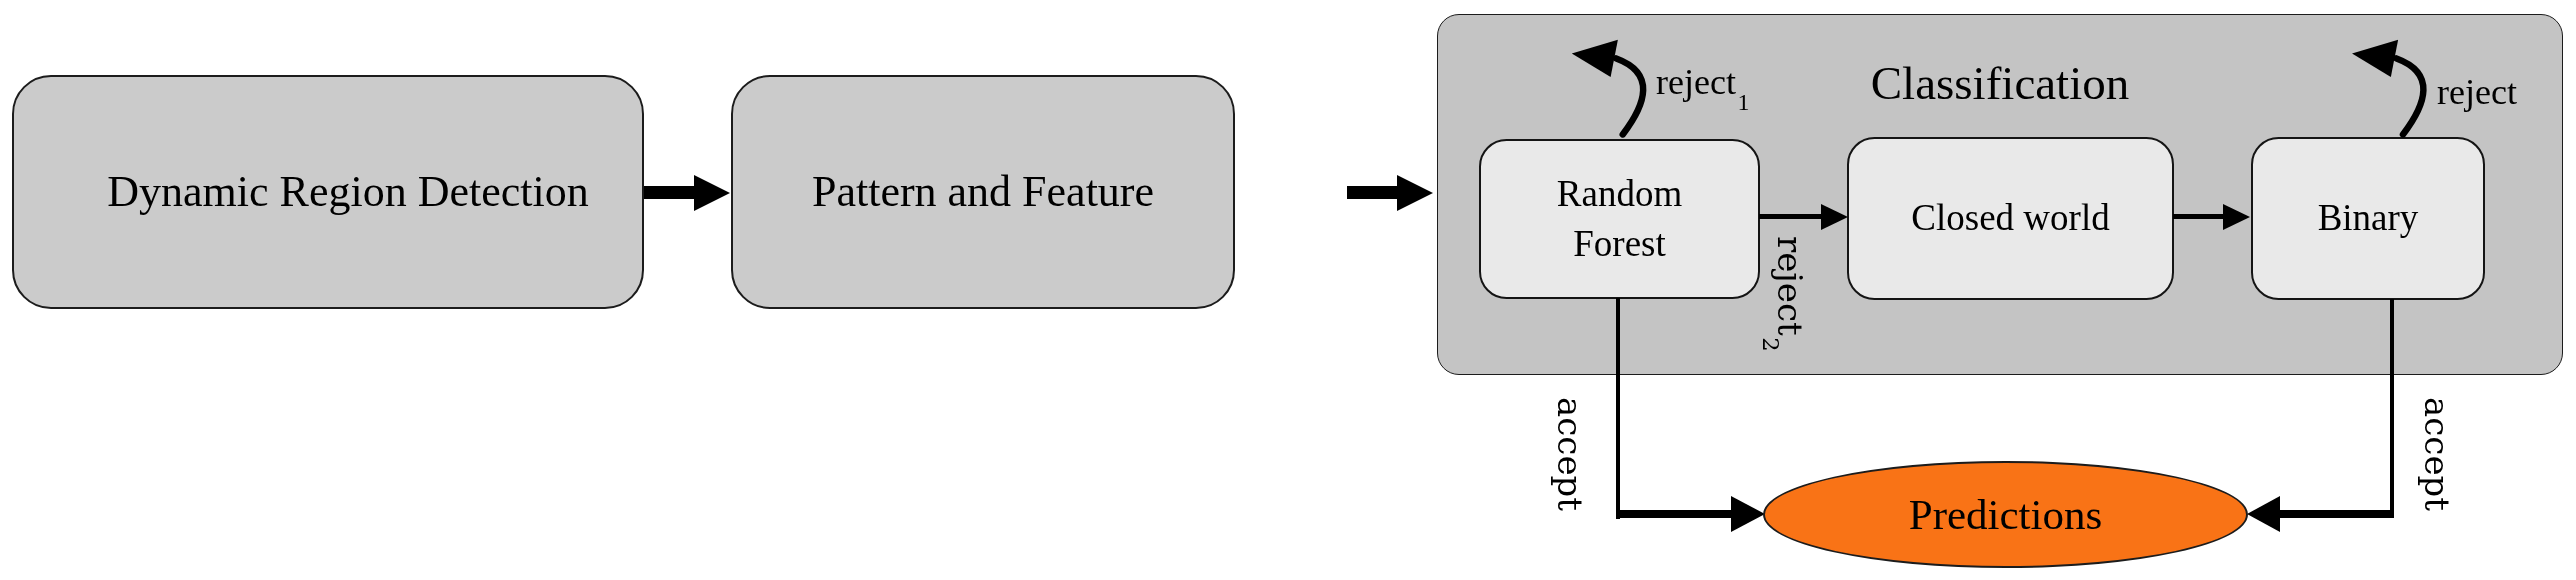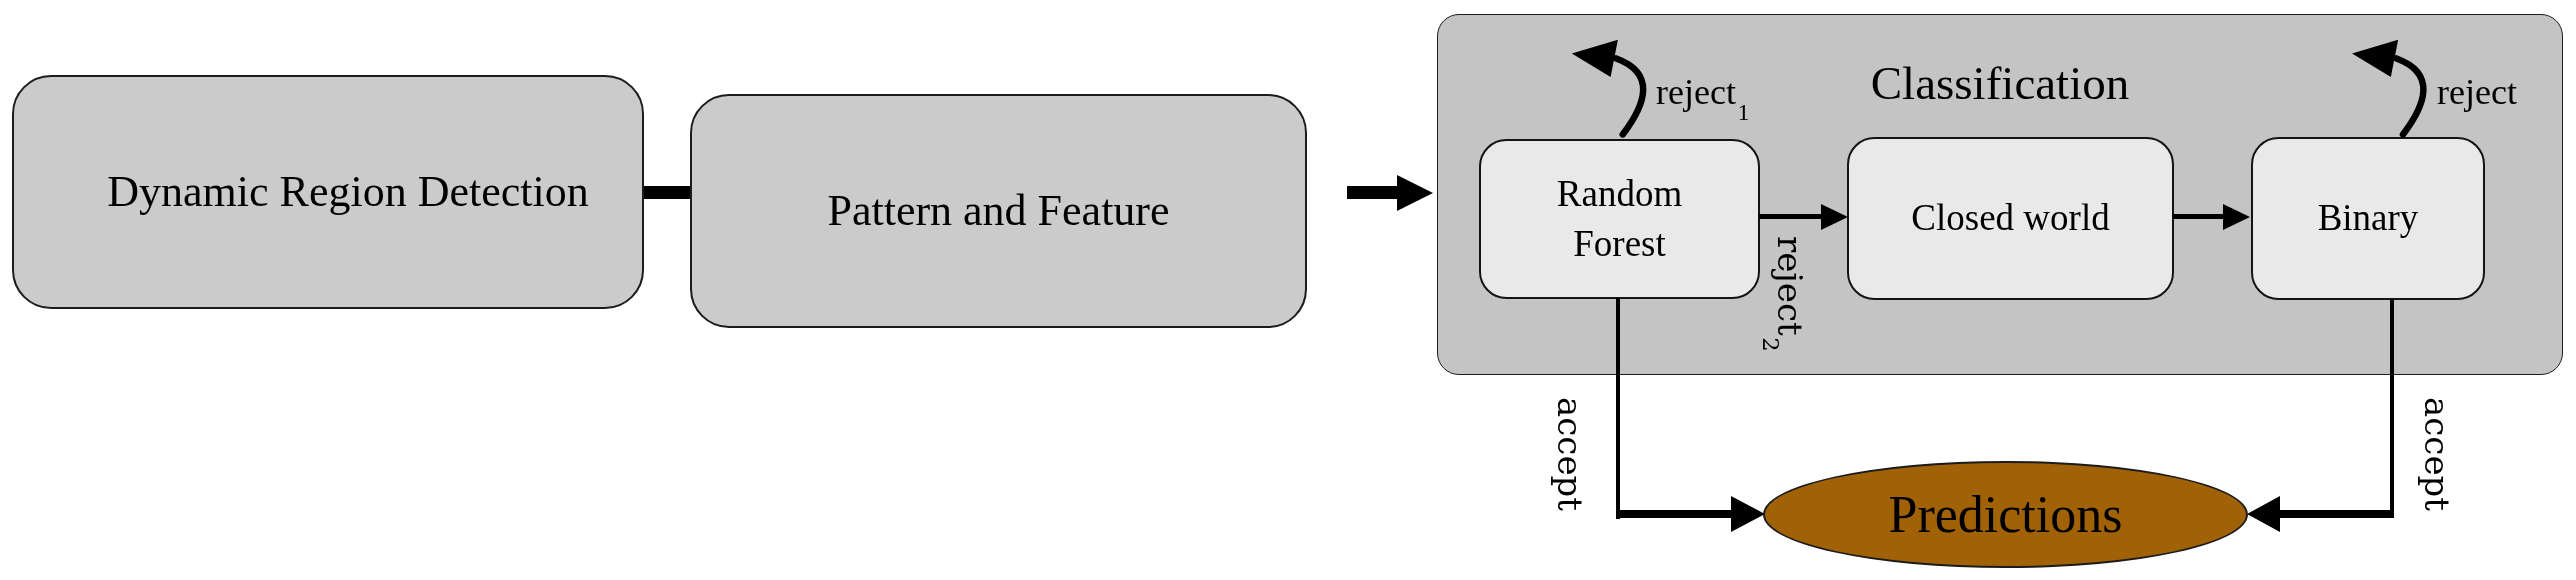--- a/index.html
+++ b/index.html
@@ -22,22 +22,22 @@
   }
   .container-title{
     position:absolute;left:0;top:45px;width:100%;text-align:center;
     font-size:47px;line-height:47px;
   }
   .inner-box{
     background:#e9e9e9;border:2px solid #141414;border-radius:27.5px;
     font-size:37px;line-height:50px;
   }
   .ellipse{
-    background:#a16207;border:2px solid #1c1c1c;border-radius:50%;
-    font-size:52px;
+    background:#f97316;border:2px solid #1c1c1c;border-radius:50%;
+    font-size:43px;
   }
   .shaft{position:absolute;background:#000;}
   .tri{position:absolute;width:0;height:0;}
   .tri-right-big{border-top:18px solid transparent;border-bottom:18px solid transparent;border-left:36px solid #000;}
   .tri-right-med{border-top:18px solid transparent;border-bottom:18px solid transparent;border-left:34px solid #000;}
   .tri-left-med{border-top:18px solid transparent;border-bottom:18px solid transparent;border-right:33px solid #000;}
   .tri-right-small{border-top:13px solid transparent;border-bottom:13px solid transparent;border-left:27px solid #000;}
   .edge-label{position:absolute;font-size:36px;line-height:36px;white-space:nowrap;}
   .edge-label .sub{font-size:24px;position:relative;top:16px;left:1.6px;}
   .vertical-label{
@@ -52,21 +52,21 @@
 
 <div class="node outer-box" style="left:12px;top:75px;width:632px;height:234px;padding-left:40px;">
   <span>Dynamic Region Detection</span>
 </div>
 
 <div>
   <div class="shaft" style="left:644px;top:186px;width:50px;height:13px;"></div>
   <div class="tri tri-right-big" style="left:694px;top:175px;"></div>
 </div>
 
-<div class="node outer-box" style="left:690px;top:75px;width:617px;height:234px;margin-top:19px;">
+<div class="node outer-box" style="left:731px;top:75px;width:504px;height:234px;">
   <span>Pattern and Feature</span>
 </div>
 
 <div>
   <div class="shaft" style="left:1347px;top:186px;width:50px;height:13px;"></div>
   <div class="tri tri-right-big" style="left:1397px;top:175px;"></div>
 </div>
 
 <div class="container-box" style="left:1437px;top:13.7px;width:1126px;height:361px;">
   <div class="container-title">Classification</div>
@@ -95,21 +95,21 @@
   <div class="tri tri-right-small" style="left:2223px;top:204px;"></div>
 </div>
 
 <svg class="svg-overlay" width="2576" height="581" viewBox="0 0 3186 718">
   <path d="M 2007 166 C 2036 128, 2048 90, 1999 72" stroke="#000" stroke-width="8" fill="none" stroke-linecap="round"></path>
   <polygon points="1944,66 2001,49 1992,95" fill="#000"></polygon>
   <path d="M 2972 166 C 3001 128, 3013 90, 2964 72" stroke="#000" stroke-width="8" fill="none" stroke-linecap="round"></path>
   <polygon points="2909,66 2966,49 2957,95" fill="#000"></polygon>
 </svg>
 
-<div class="edge-label" style="left:1656px;top:74px;">
+<div class="edge-label" style="left:1656px;top:64px;">
   <span>reject</span><span class="sub">1</span>
 </div>
 
 <div class="edge-label" style="left:2437px;top:74px;">
   <span>reject</span>
 </div>
 
 <div class="vertical-label" style="left:1788px;top:293px;">
   <span>reject</span><span class="sub">2</span>
 </div>

